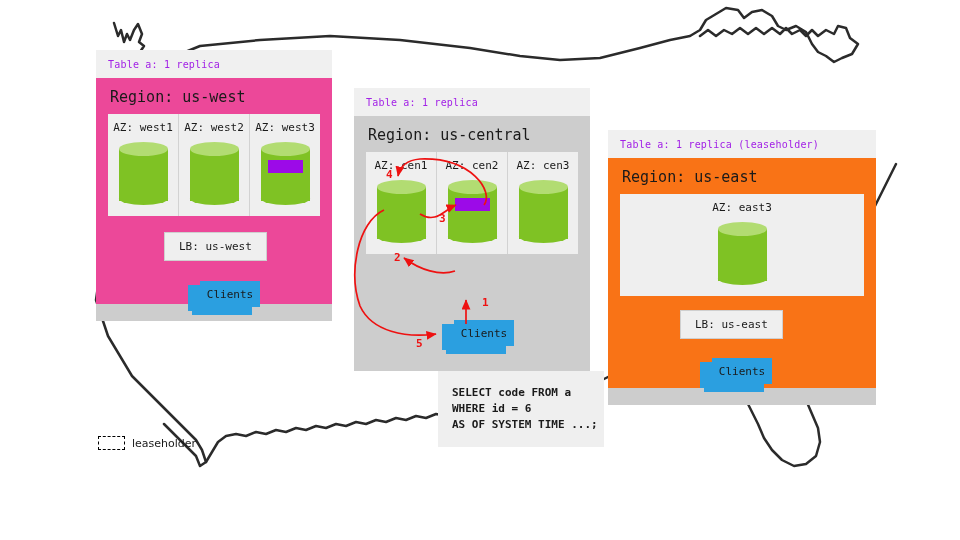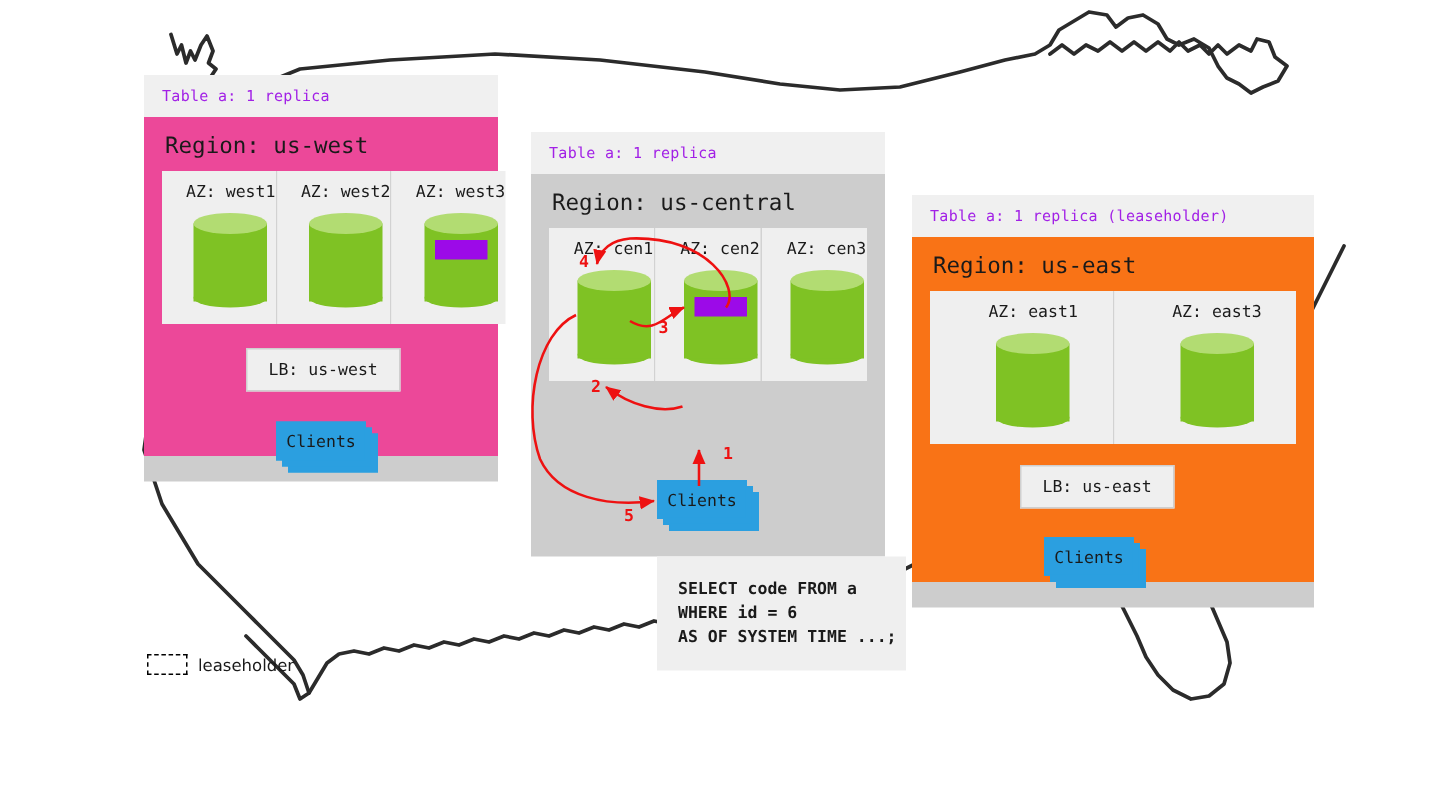--- a/index.html
+++ b/index.html
@@ -12,42 +12,42 @@
   #usmap{position:absolute;left:0;top:0;width:960px;height:540px;z-index:1;}
   #arrows{position:absolute;left:0;top:0;width:960px;height:540px;z-index:40;pointer-events:none;}
 
   .region{position:absolute;z-index:10;background:#cdcdcd;}
   .region-hdr{background:#f0f0f0;color:#a221e6;font-size:10px;
     padding:9px 12px 8px 12px;letter-spacing:.2px;white-space:nowrap;}
   .region-title{color:#1a1a1a;font-size:15px;padding:10px 12px 8px 14px;white-space:nowrap;}
 
   .az-row{display:flex;background:#ffffff;margin:0 12px;}
   .az{background:#efefef;flex:1;border-right:1px solid #d2d2d2;
-      display:flex;flex-direction:column;align-items:center;padding:7px 0 12px 16px;}
+      display:flex;flex-direction:column;align-items:center;padding:7px 0 12px 0;}
   .az:last-child{border-right:none;}
   .az-label{font-size:11px;color:#1a1a1a;white-space:nowrap;margin-bottom:8px;}
 
   .cyl{position:relative;width:49px;height:62px;}
   .cyl .body{position:absolute;left:0;top:7px;width:49px;height:52px;background:#7fc224;}
   .cyl .top{position:absolute;left:0;top:0;width:49px;height:14px;
     background:#b2dc72;border-radius:50%;}
   .cyl .bot{position:absolute;left:0;bottom:-1px;width:49px;height:13px;
     background:#7fc224;border-radius:50%;}
   .cyl .bar{position:absolute;left:7px;top:18px;width:35px;height:13px;
     background:#9c0ae8;z-index:3;}
   .cyl .bar.lease{border:1.5px dashed #000000;left:6px;top:17px;}
 
   .lb{position:absolute;background:#efefef;border:1px solid #cfcfcf;
     font-size:11px;color:#1a1a1a;padding:7px 14px;white-space:nowrap;z-index:20;}
 
   .clients{position:absolute;z-index:22;width:58px;height:24px;}
   .clients .card{position:absolute;background:#2b9fe0;border:1px solid #2b9fe0;}
   .clients .c3{left:8px;top:8px;width:58px;height:24px;}
   .clients .c2{left:4px;top:4px;width:58px;height:24px;}
-  .clients .c1{left:0;top:0;width:58px;height:24px;
+  .clients .c1{left:16px;top:0;width:58px;height:24px;
      display:flex;align-items:center;justify-content:center;
      color:#1a1a1a;font-size:11px;}
 
   .sqlbox{position:absolute;background:#efefef;z-index:15;
     font-size:11px;color:#1a1a1a;line-height:1.45;padding:14px 14px;white-space:pre;font-weight:bold;}
 
   .legend{position:absolute;z-index:30;display:flex;align-items:center;gap:7px;}
   .legend .swatch{width:25px;height:12px;border:1.5px dashed #000;background:transparent;}
   .legend .ltext{font-size:11px;color:#1a1a1a;font-family:"DejaVu Sans","Liberation Sans",sans-serif;}
 
@@ -228,28 +228,20 @@
   <div class="sqlbox" style="left:438px;top:371px;width:138px;">SELECT code FROM a
 WHERE id = 6
 AS OF SYSTEM TIME ...;</div>
 
   <div class="region" style="left:608px;top:130px;width:268px;height:275px;">
     <div class="region-hdr">Table a: 1 replica (leaseholder)</div>
     <div style="background:#f97316;height:230px;position:relative;">
       <div class="region-title">Region: us-east</div>
       <div class="az-row">
         <div class="az">
-          <div class="az-label">AZ: east1</div>
-          <div class="cyl">
-            <div class="bot"></div>
-            <div class="body"></div>
-            <div class="top"></div>
-          </div>
-        </div>
-        <div class="az">
           <div class="az-label">AZ: east3</div>
           <div class="cyl">
             <div class="bot"></div>
             <div class="body"></div>
             <div class="top"></div>
           </div>
         </div>
       </div>
     </div>
     <div class="lb" style="left:72px;top:180px;">LB: us-east</div>

